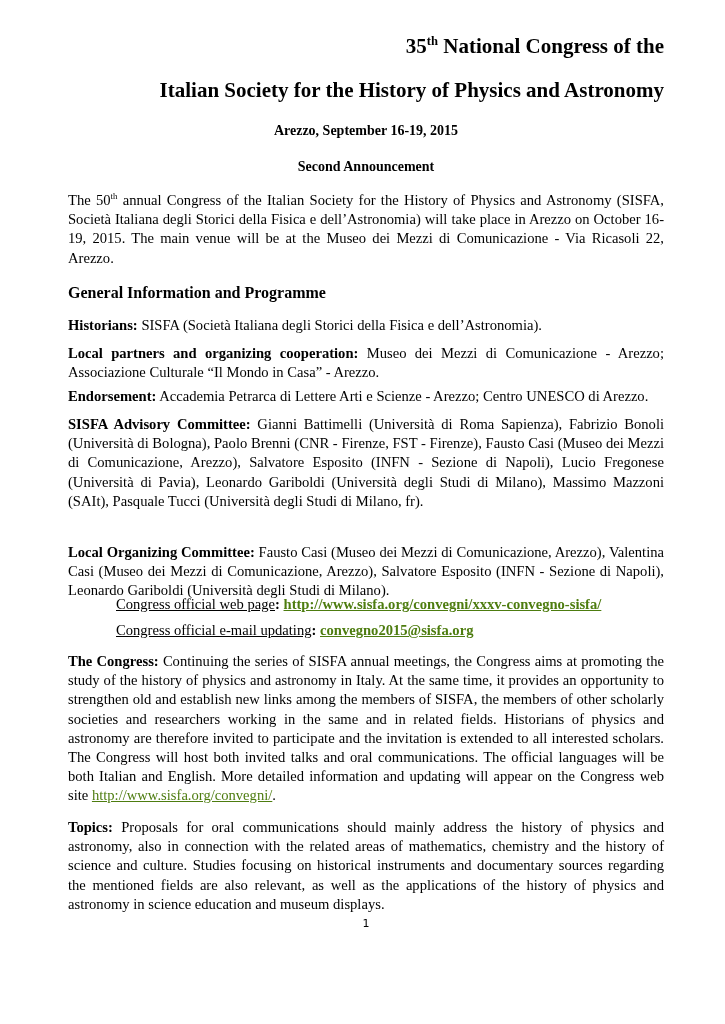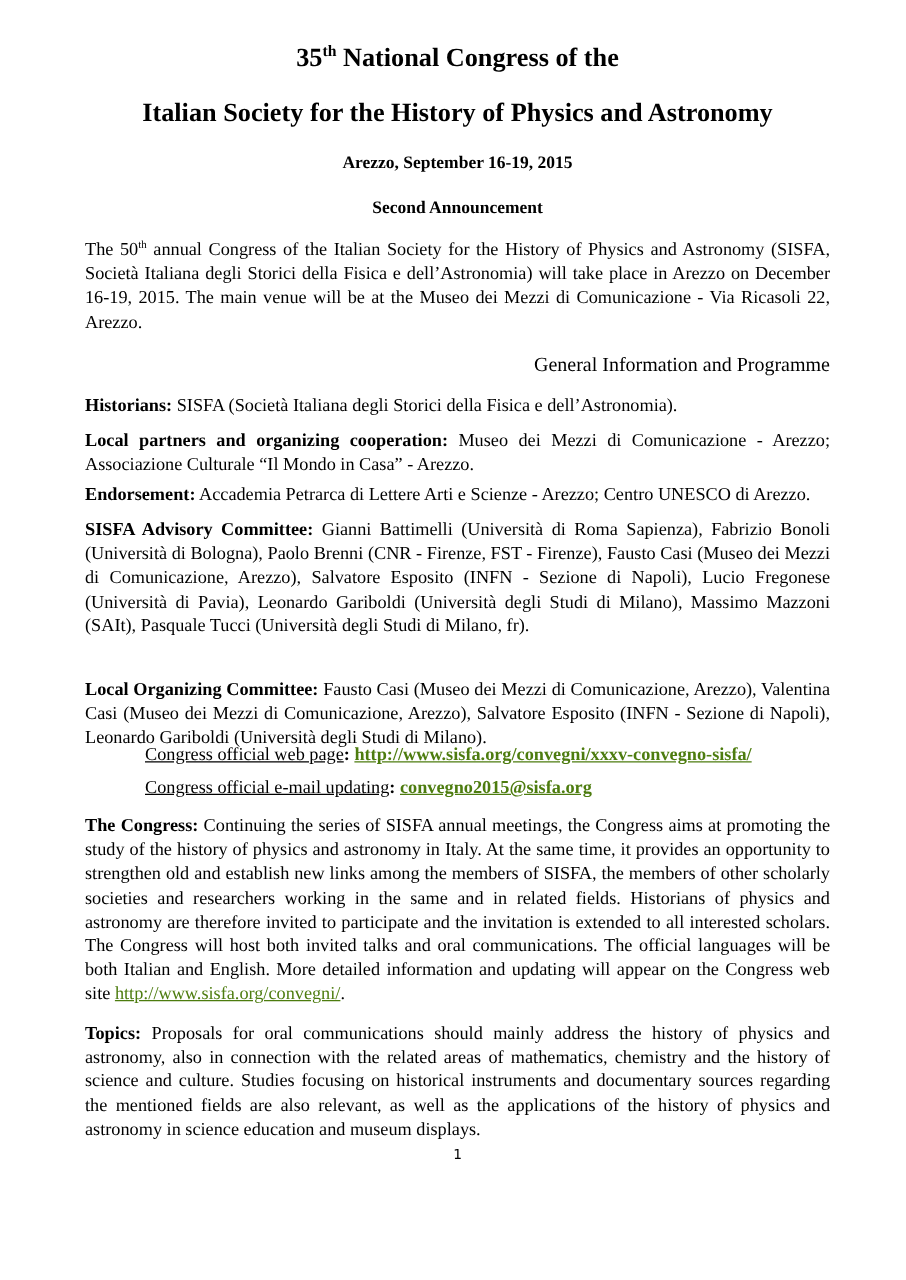--- a/index.html
+++ b/index.html
@@ -1,47 +1,47 @@
 <!DOCTYPE html>
 <html><head>
 <meta charset="utf-8">
 <style>
   html, body { margin: 0; padding: 0; background: #ffffff; }
   body { width: 725px; height: 1024px; overflow: hidden; position: relative;
          font-family: "Liberation Serif", serif; color: #000; }
   .page { position: absolute; left: 68px; top: 0; width: 596px; }
-  .t1 { position: absolute; left: 0; width: 596px; text-align: center; font-weight: bold;
+  .t1 { position: absolute; left: 0; width: 596px; text-align: right; font-weight: bold;
         font-size: 21px; line-height: 24px; }
   .t2 { position: absolute; left: 0; width: 596px; text-align: center; font-weight: bold;
         font-size: 14px; line-height: 22px; }
   sup { font-size: 0.6em; line-height: 0; vertical-align: super; }
   .para { position: absolute; left: 0; width: 596px; font-size: 14.6px; line-height: 19.2px;
           text-align: justify; }
   .para b { font-weight: bold; }
-  .h2 { position: absolute; left: 0; width: 596px; text-align: right; font-weight: normal;
+  .h2 { position: absolute; left: 0; width: 596px; text-align: left; font-weight: bold;
         font-size: 16px; line-height: 20px; }
   a.link { color: #4d7c0f; text-decoration: underline; }
   .ul { text-decoration: underline; font-weight: normal; margin-left: 48px; }
   .pnum { position: absolute; left: 0; width: 596px; text-align: center;
           font-family: "DejaVu Sans", sans-serif; font-size: 11px; top: 917px; }
 </style>
 </head>
 <body>
 
 <div class="page">
 
   <div class="t1" style="top:34px;"><span>35</span><sup>th</sup><span> National Congress of the</span></div>
 
   <div class="t1" style="top:78px;">Italian Society for the History of Physics and Astronomy</div>
 
   <div class="t2" style="top:120px;">Arezzo, September 16-19, 2015</div>
 
   <div class="t2" style="top:156px;">Second Announcement</div>
 
-  <div class="para" style="top:191px;"><span>The 50</span><sup>th</sup><span> annual Congress of the Italian Society for the History of Physics and Astronomy (SISFA, Società Italiana degli Storici della Fisica e dell’Astronomia) will take place in Arezzo on December 16-19, 2015. The main venue will be at the Museo dei Mezzi di Comunicazione - Via Ricasoli 22, Arezzo.</span></div>
+  <div class="para" style="top:191px;"><span>The 50</span><sup>th</sup><span> annual Congress of the Italian Society for the History of Physics and Astronomy (SISFA, Società Italiana degli Storici della Fisica e dell’Astronomia) will take place in Arezzo on October 16-19, 2015. The main venue will be at the Museo dei Mezzi di Comunicazione - Via Ricasoli 22, Arezzo.</span></div>
 
   <div class="h2" style="top:283px;">General Information and Programme</div>
 
   <div class="para" style="top:316px;"><b>Historians:</b><span> SISFA (Società Italiana degli Storici della Fisica e dell’Astronomia).</span></div>
 
   <div class="para" style="top:344px;"><b>Local partners and organizing cooperation:</b><span> Museo dei Mezzi di Comunicazione - Arezzo; Associazione Culturale “Il Mondo in Casa” - Arezzo.</span></div>
 
   <div class="para" style="top:387px;"><b>Endorsement:</b><span> Accademia Petrarca di Lettere Arti e Scienze - Arezzo; Centro UNESCO di Arezzo.</span></div>
 
   <div class="para" style="top:415px;"><b>SISFA Advisory Committee:</b><span> Gianni Battimelli (Università di Roma Sapienza), Fabrizio Bonoli (Università di Bologna), Paolo Brenni (CNR - Firenze, FST - Firenze), Fausto Casi (Museo dei Mezzi di Comunicazione, Arezzo), Salvatore Esposito (INFN - Sezione di Napoli), Lucio Fregonese (Università di Pavia), Leonardo Gariboldi (Università degli Studi di Milano), Massimo Mazzoni (SAIt), Pasquale Tucci (Università degli Studi di Milano, fr).</span></div>

